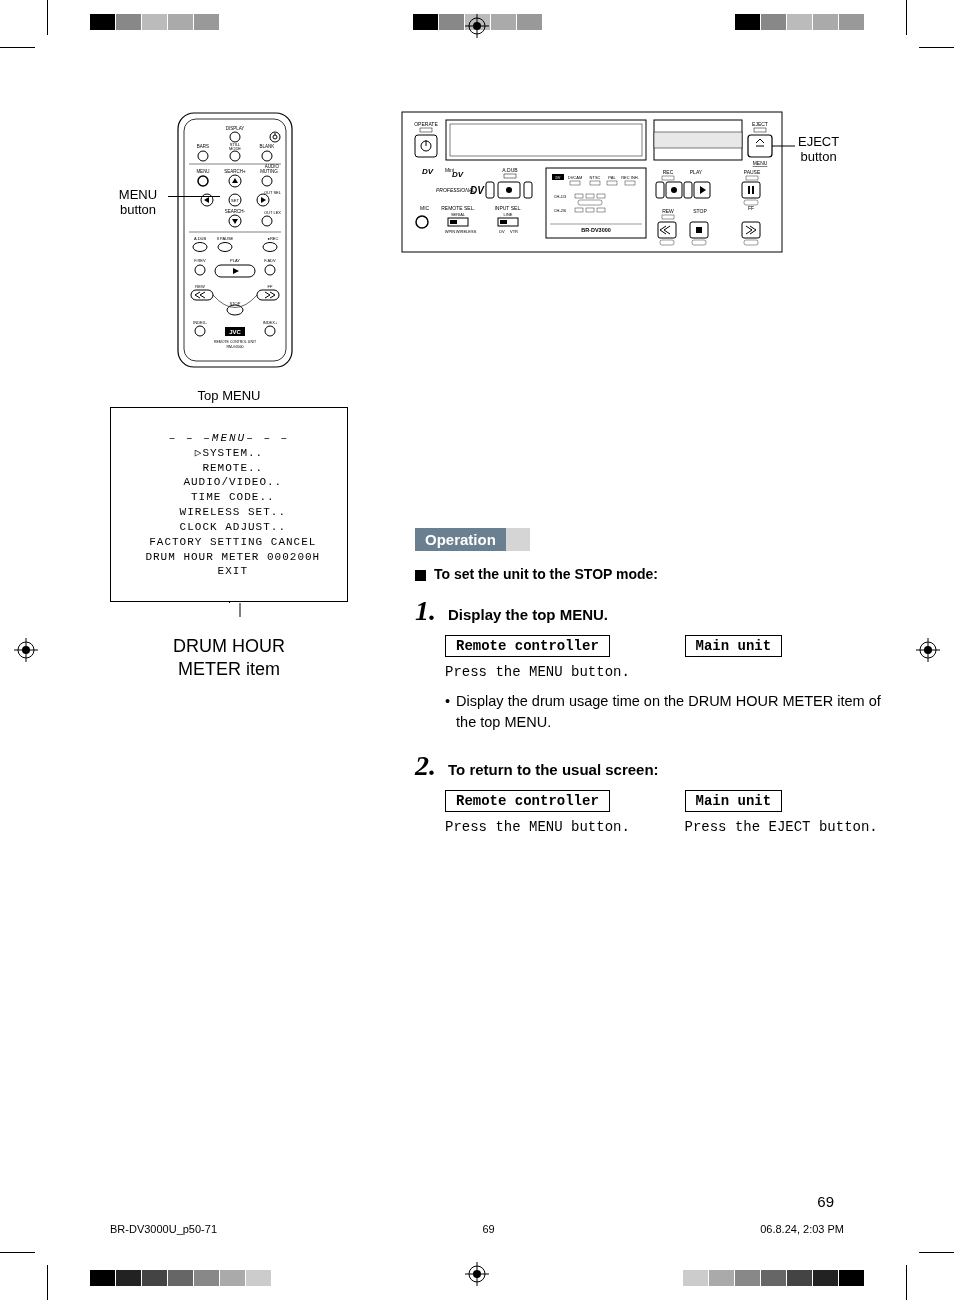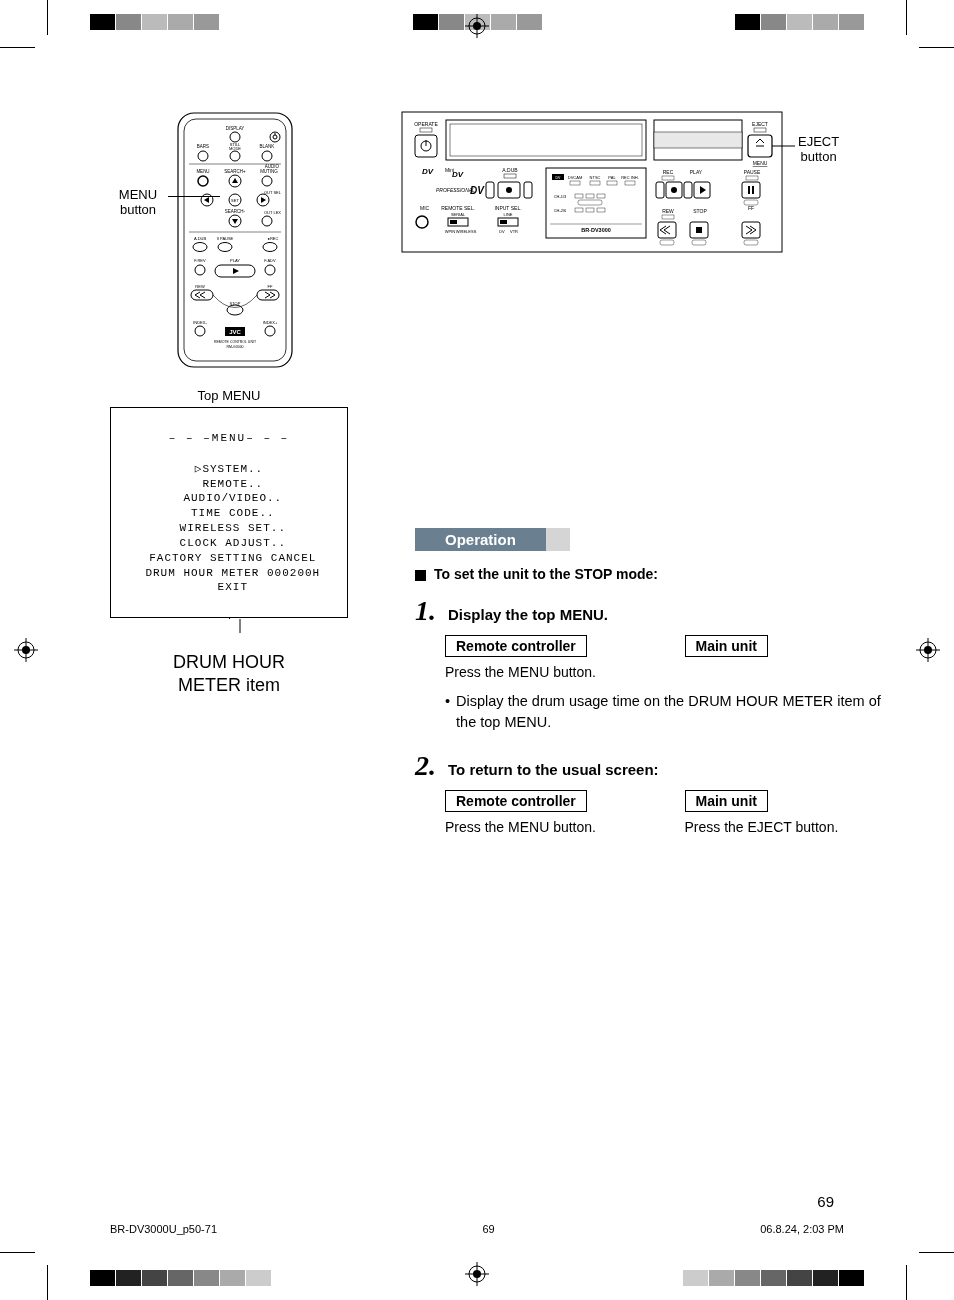--- a/index.html
+++ b/index.html
@@ -50,34 +50,34 @@
   .figrow { display:flex; gap:40px; align-items:flex-start; margin-bottom:30px;}
   .remote-fig{ width:250px; position:relative; text-align:center;}
   .leader{ position:absolute; font-size:13px; line-height:1.15; text-align:center; }
   .leader-line{ position:absolute; height:1px; background:#000;}
   .deck-fig{ flex:1; position:relative; }
   .remote-svg{ display:block; margin:0 auto;}
   .deck-svg{ display:block;}
   .menubox-wrap{ width:238px; margin-top:18px; }
   .menubox-title{ text-align:center; font-size:13px; margin-bottom:4px;}
   .menubox{ border:1px solid #000; padding:8px 6px 22px 6px; font-family: "Courier New", monospace; font-size:11px; line-height:1.35; white-space:pre; letter-spacing:1px;}
-  .menubox-header{ text-align:center; margin-bottom:16px; letter-spacing:2px;}
+  .menubox-header{ text-align:center; margin-bottom:0; letter-spacing:2px;font-style:italic;}
   .menubox-sub{ text-align:center; font-size:18px; margin-top:10px; line-height:1.25;}
   .op-heading-wrap{ display:flex; margin:18px 0 14px 0;}
-  .op-heading{ background:#6a7f8f; color:#fff; font-weight:700; font-size:15px; padding:3px 30px;}
+  .op-heading{ background:#6a7f8f; color:#fff; font-weight:700; font-size:15px; padding:3px 10px;}
   .op-heading-tail{ background:#d5d5d5; width:24px;}
   .bullet-line{ display:flex; align-items:baseline; gap:8px; margin-bottom:4px;}
   .sq{ width:11px; height:11px; background:#000; flex:none; position:relative; top:2px;}
   .bold{ font-weight:700;}
   .body{ font-size:14px; line-height:1.4; }
   .indent{ margin-left:22px;}
   .stepnum{ font-family:"Times New Roman",serif; font-style:italic; font-weight:700; font-size:28px; margin-right:6px;}
   .step-row{ display:flex; align-items:baseline; gap:6px; margin-top:10px;}
   .step-title{ font-weight:700; font-size:15px;}
-  .two-col{ display:flex; gap:30px; margin-top:8px; margin-left:30px;}
+  .two-col{ display:flex; gap:30px; margin-top:8px; margin-left:30px;font-family:Liberation Mono, monospace;}
   .col{ width:230px;}
   .box-label{ border:1px solid #000; display:inline-block; padding:2px 10px; font-weight:700; font-size:14px; margin-bottom:6px;}
   .col-text{ font-size:14px; line-height:1.35;}
   .dot-bullet{ display:flex; gap:6px; margin-top:10px; margin-left:30px; font-size:14.5px; line-height:1.4;}
   .dot{ flex:none;}
   .right-col{ position:absolute; left:355px; top:450px; right:0;}
   .pageno{ position:absolute; bottom:30px; right:60px; font-size:15px;}
   .footer{ position:absolute; bottom:5px; left:50px; right:50px; display:flex; justify-content:space-between; font-size:11px;}
 </style>
 </head>

